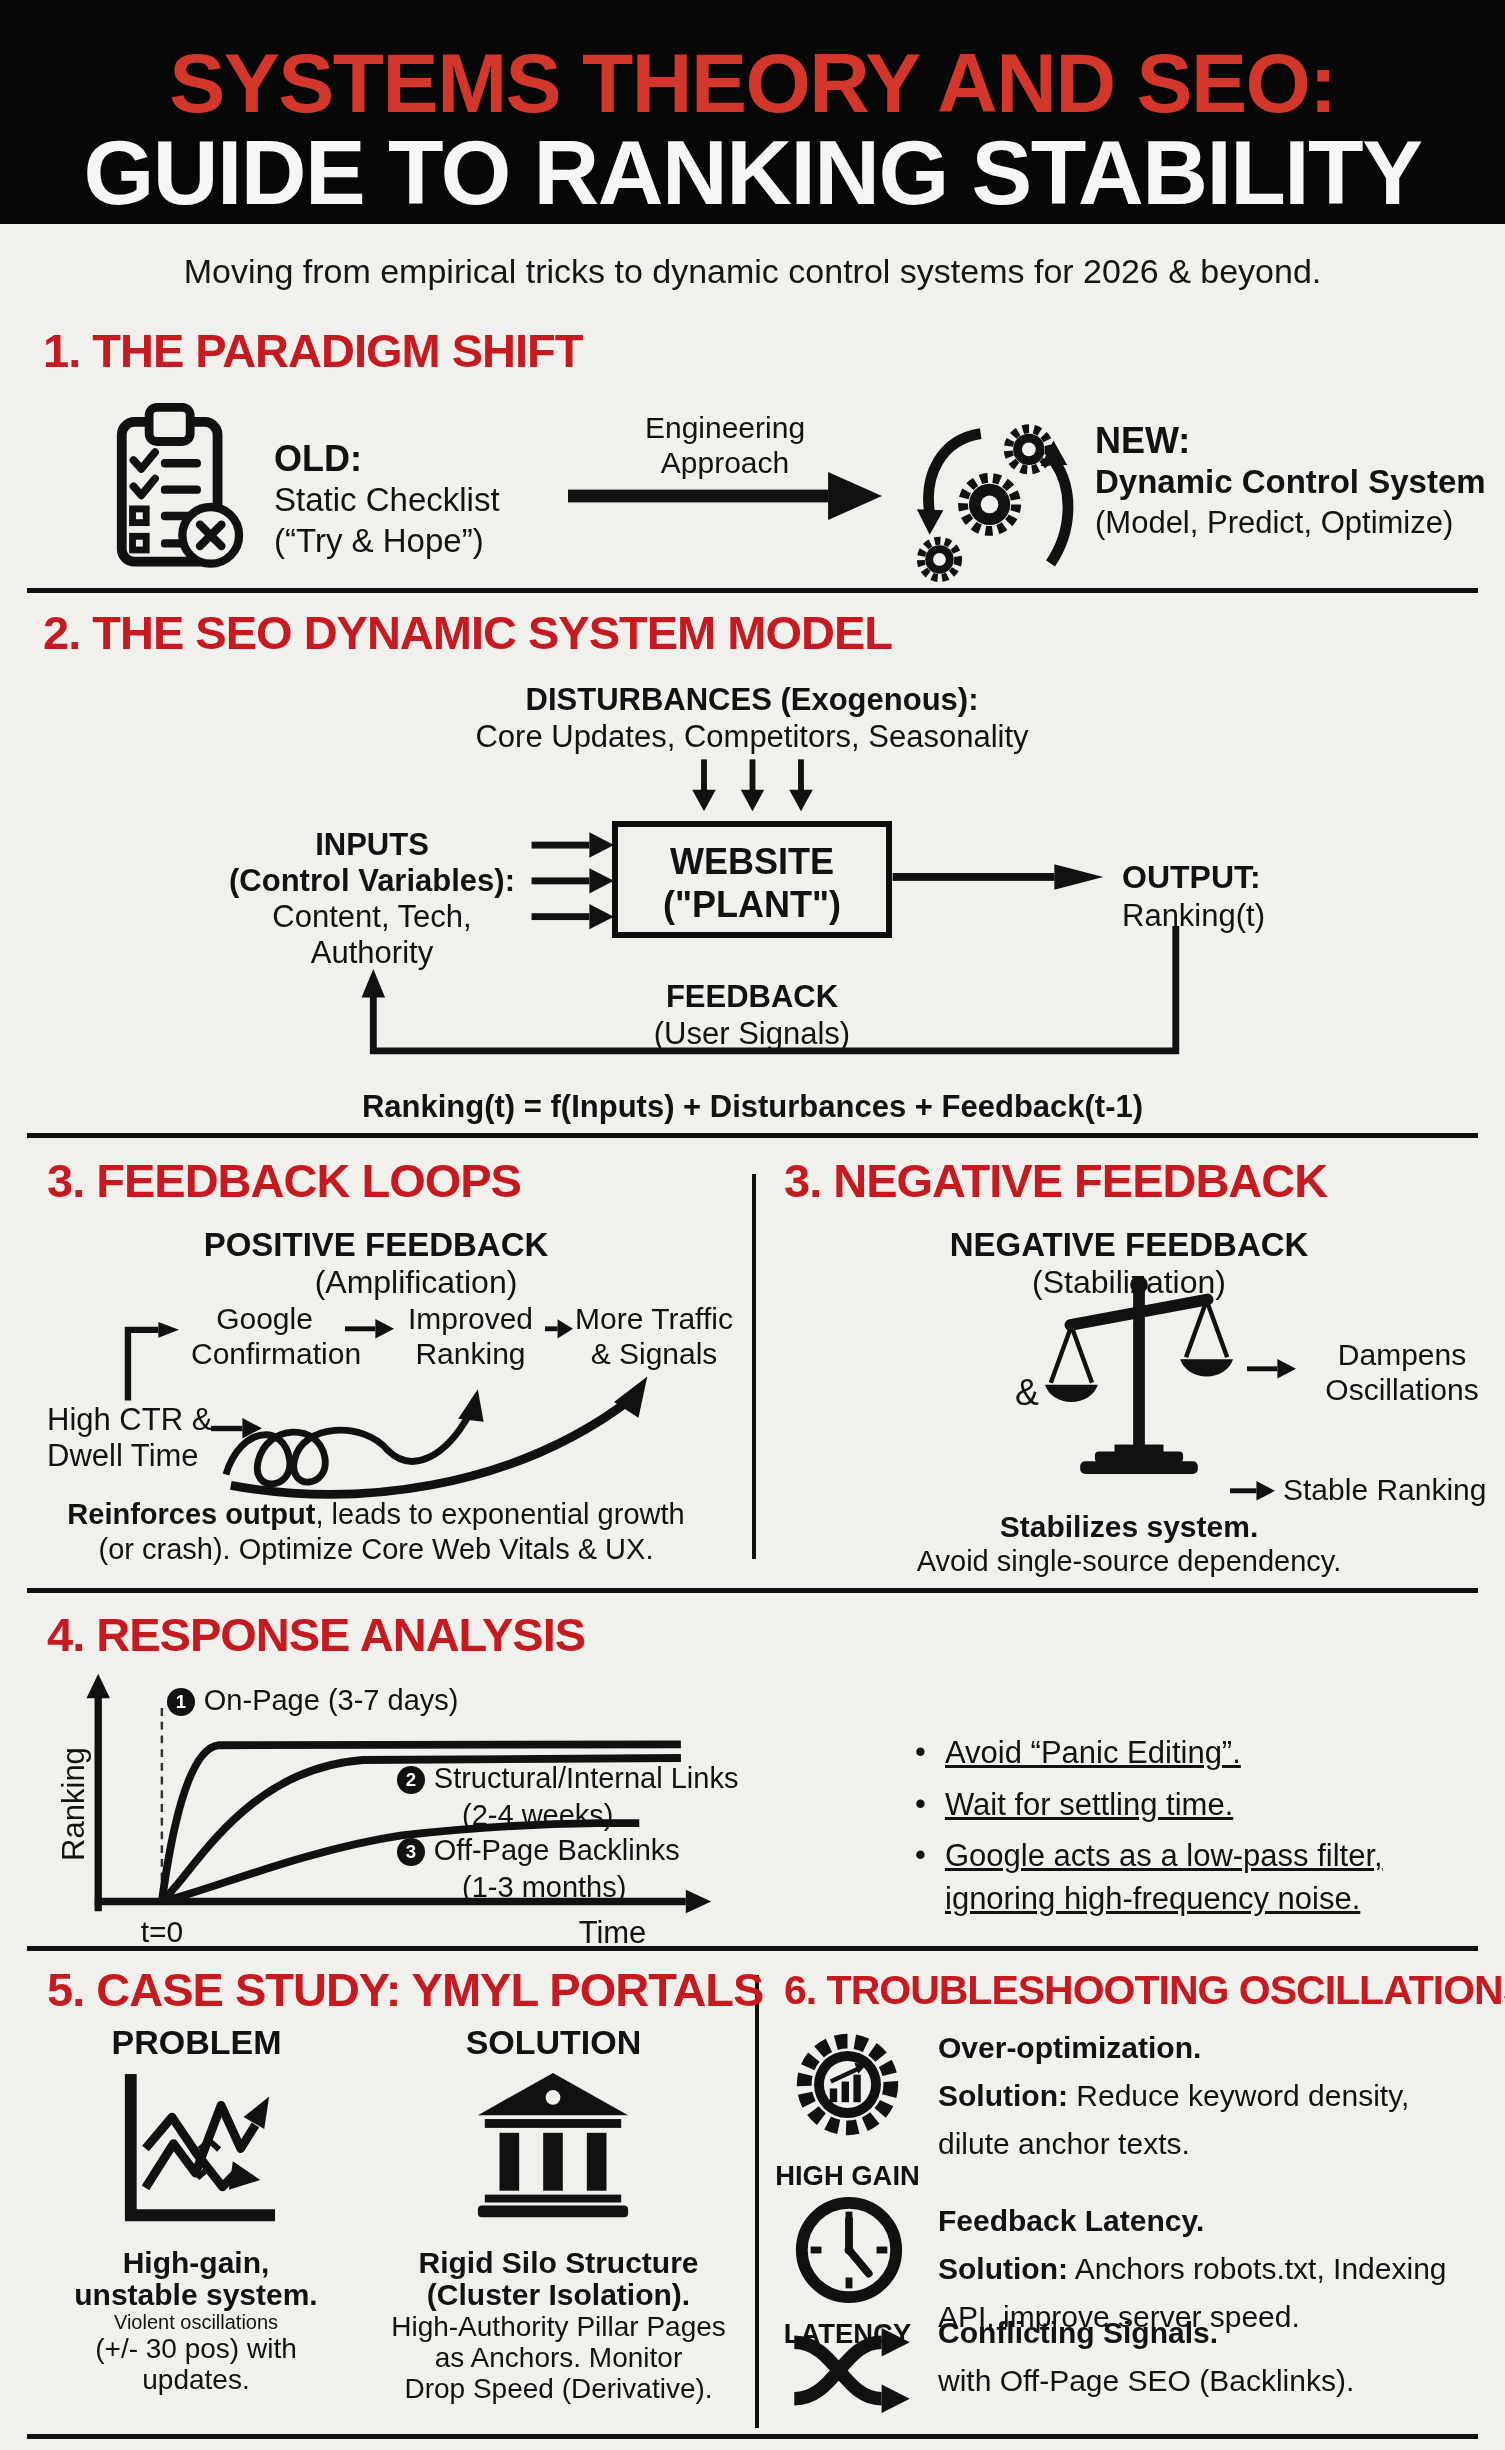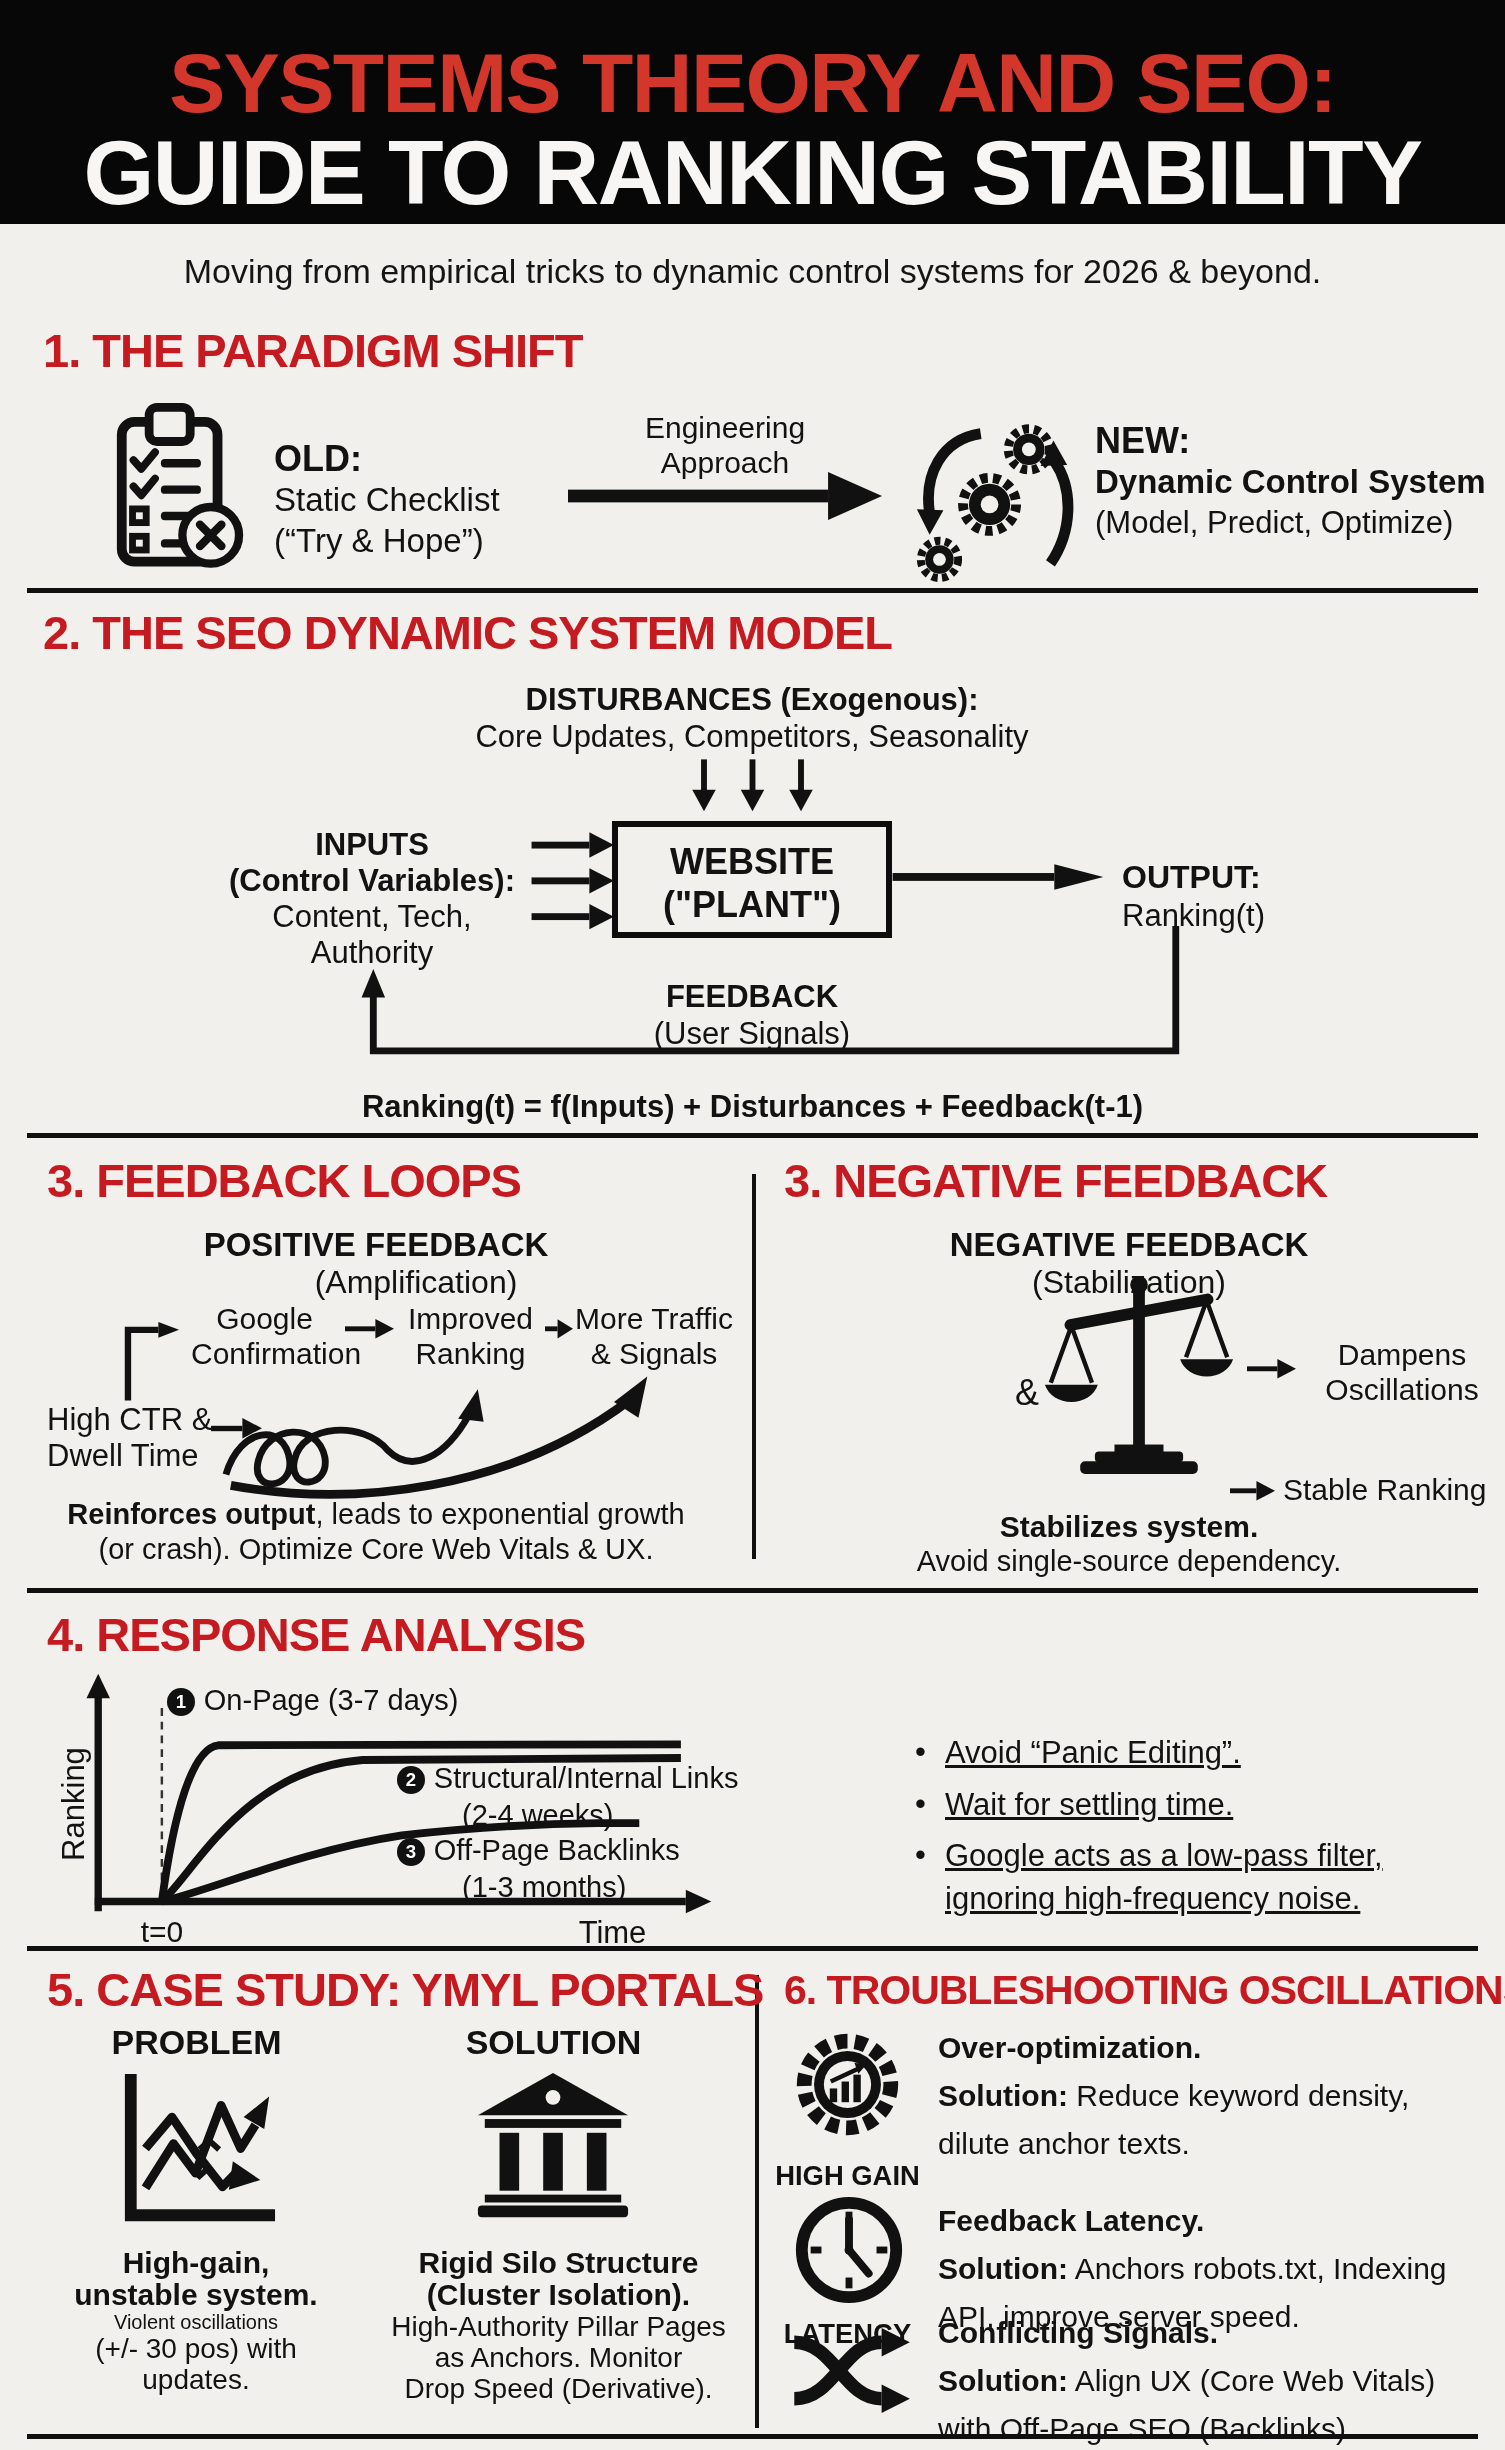--- a/index.html
+++ b/index.html
@@ -365,20 +365,19 @@
   </div>
 
   <svg class="c" style="left:784px;top:2319px;" width="137" height="103" viewBox="0 0 280 230">
     <path d="M10,52 C100,52 120,178 205,178" fill="none" stroke="#111" stroke-width="30"></path>
     <polygon points="205,146 268,178 205,210" fill="#111"></polygon>
     <path d="M10,178 C100,178 120,52 205,52" fill="none" stroke="#111" stroke-width="30"></path>
     <polygon points="205,20 268,52 205,84" fill="#111"></polygon>
   </svg>
   <div class="c" style="left:938px;top:2315px;width:564px;">
     <div class="b body62" style="margin-bottom:12.7px;">Conflicting Signals.</div>
-    <div class="body62" style="margin-bottom:12.7px;"><span class="b">Solution:</span><span> Align UX (Core Web Vitals)</span></div>
     <div class="body62">with Off-Page SEO (Backlinks).</div>
   </div>
 
   <div class="hr" style="top:2434px;"></div>
 
 </div>
 
 
 </body></html>

